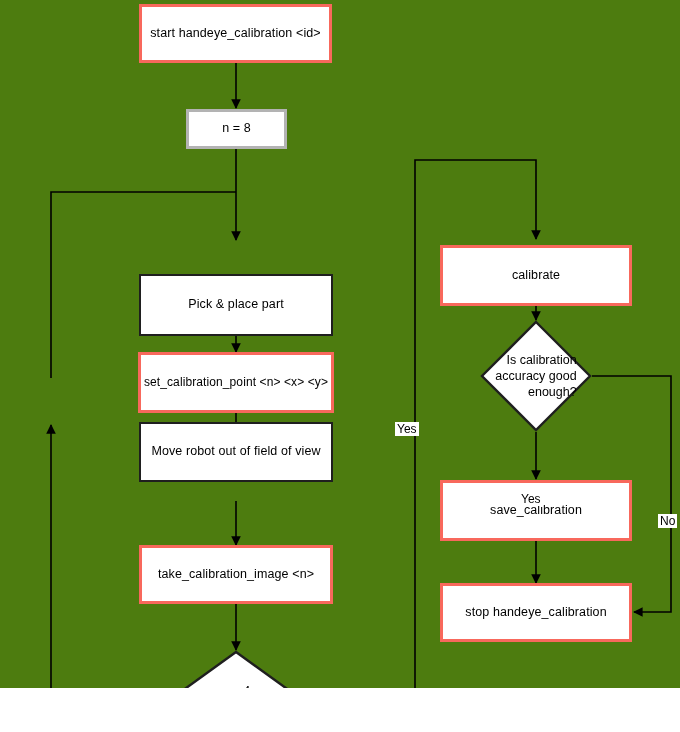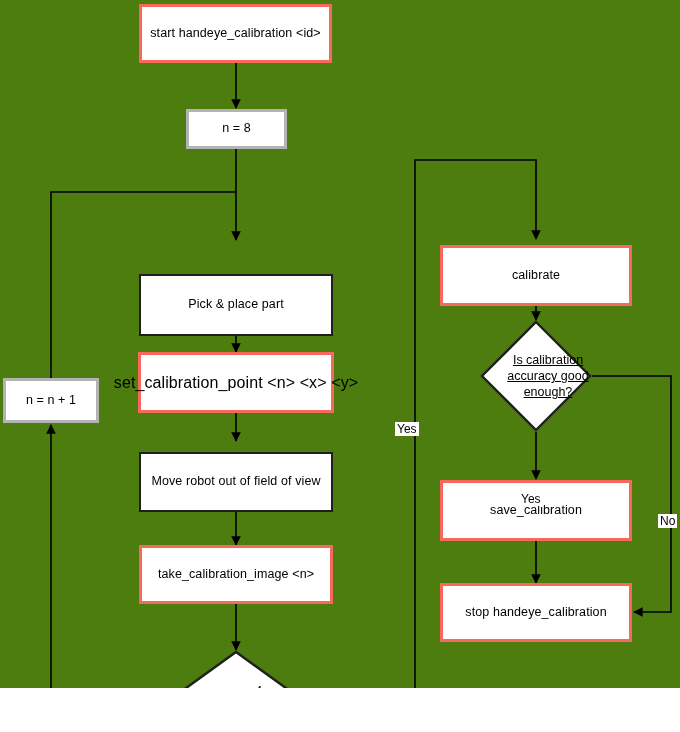--- a/index.html
+++ b/index.html
@@ -42,48 +42,47 @@
   }
   .node.red   { border: 3px solid #f8685c; }
   .node.black { border: 2px solid #1f1f1f; }
   .node.gray  { border: 3px solid #b3b3b3; }
 
   .node .node-label {
     display: block;
     padding: 0 4px;
     white-space: nowrap;
   }
-  .node.tight .node-label { padding: 0 1px; font-size: 16px; }
+  .node.tight .node-label { padding: 0 1px; font-size: 12px; }
 
   .diamond {
     position: absolute;
     z-index: 3;
   }
   .diamond svg {
     position: absolute;
     left: 0;
     top: 0;
     overflow: visible;
   }
   .diamond .dia-label {
     position: absolute;
-    left: 12px;
+    left: 0;
     top: 0;
     width: 100%;
     height: 100%;
     display: flex;
     align-items: center;
     justify-content: center;
-    text-align: center;
+    text-align: right;
     font-size: 12.5px;
     line-height: 1.28;
     color: #000000;
     white-space: pre-line;
     pointer-events: none;
-    text-decoration: underline;
   }
   .edge-label {
     position: absolute;
     font-size: 12px;
     color: #000000;
     background: #ffffff;
     padding: 0 2px;
     z-index: 4;
     white-space: nowrap;
     margin-top: 47px;
@@ -139,31 +138,28 @@
   </div>
 
   <div class="node black" style="left:139px; top:241px; width:194px; height:62px;margin-top:33px;">
     <span class="node-label">Pick &amp; place part</span>
   </div>
 
   <div class="node red tight" style="left:138px; top:352px; width:196px; height:61px;">
     <span class="node-label">set_calibration_point &lt;n&gt; &lt;x&gt; &lt;y&gt;</span>
   </div>
 
-  <div class="node black" style="left:139px; top:452px; width:194px; height:60px;">
+  <div class="node black" style="left:139px; top:422px; width:194px; height:60px;">
     <span class="node-label">Move robot out of field of view</span>
   </div>
 
   <div class="node red" style="left:139px; top:545px; width:194px; height:59px;">
     <span class="node-label">take_calibration_image &lt;n&gt;</span>
   </div>
 
-  <div class="node gray" style="left:3px; top:378px; width:96px; height:45px;">
-    <span class="node-label">n = n + 1</span>
-  </div>
 
   <div class="diamond" style="left:180px; top:650px; width:112px; height:82px;">
     <svg width="112" height="82" viewBox="0 0 112 82" xmlns="http://www.w3.org/2000/svg">
       <polygon points="56,2 110,41 56,80 2,41" fill="#ffffff" stroke="#1f1f1f" stroke-width="2.4"></polygon>
     </svg>
     <div class="dia-label">n==4</div>
   </div>
 
   <div class="node red" style="left:440px; top:245px; width:192px; height:61px;">
     <span class="node-label">calibrate</span>

